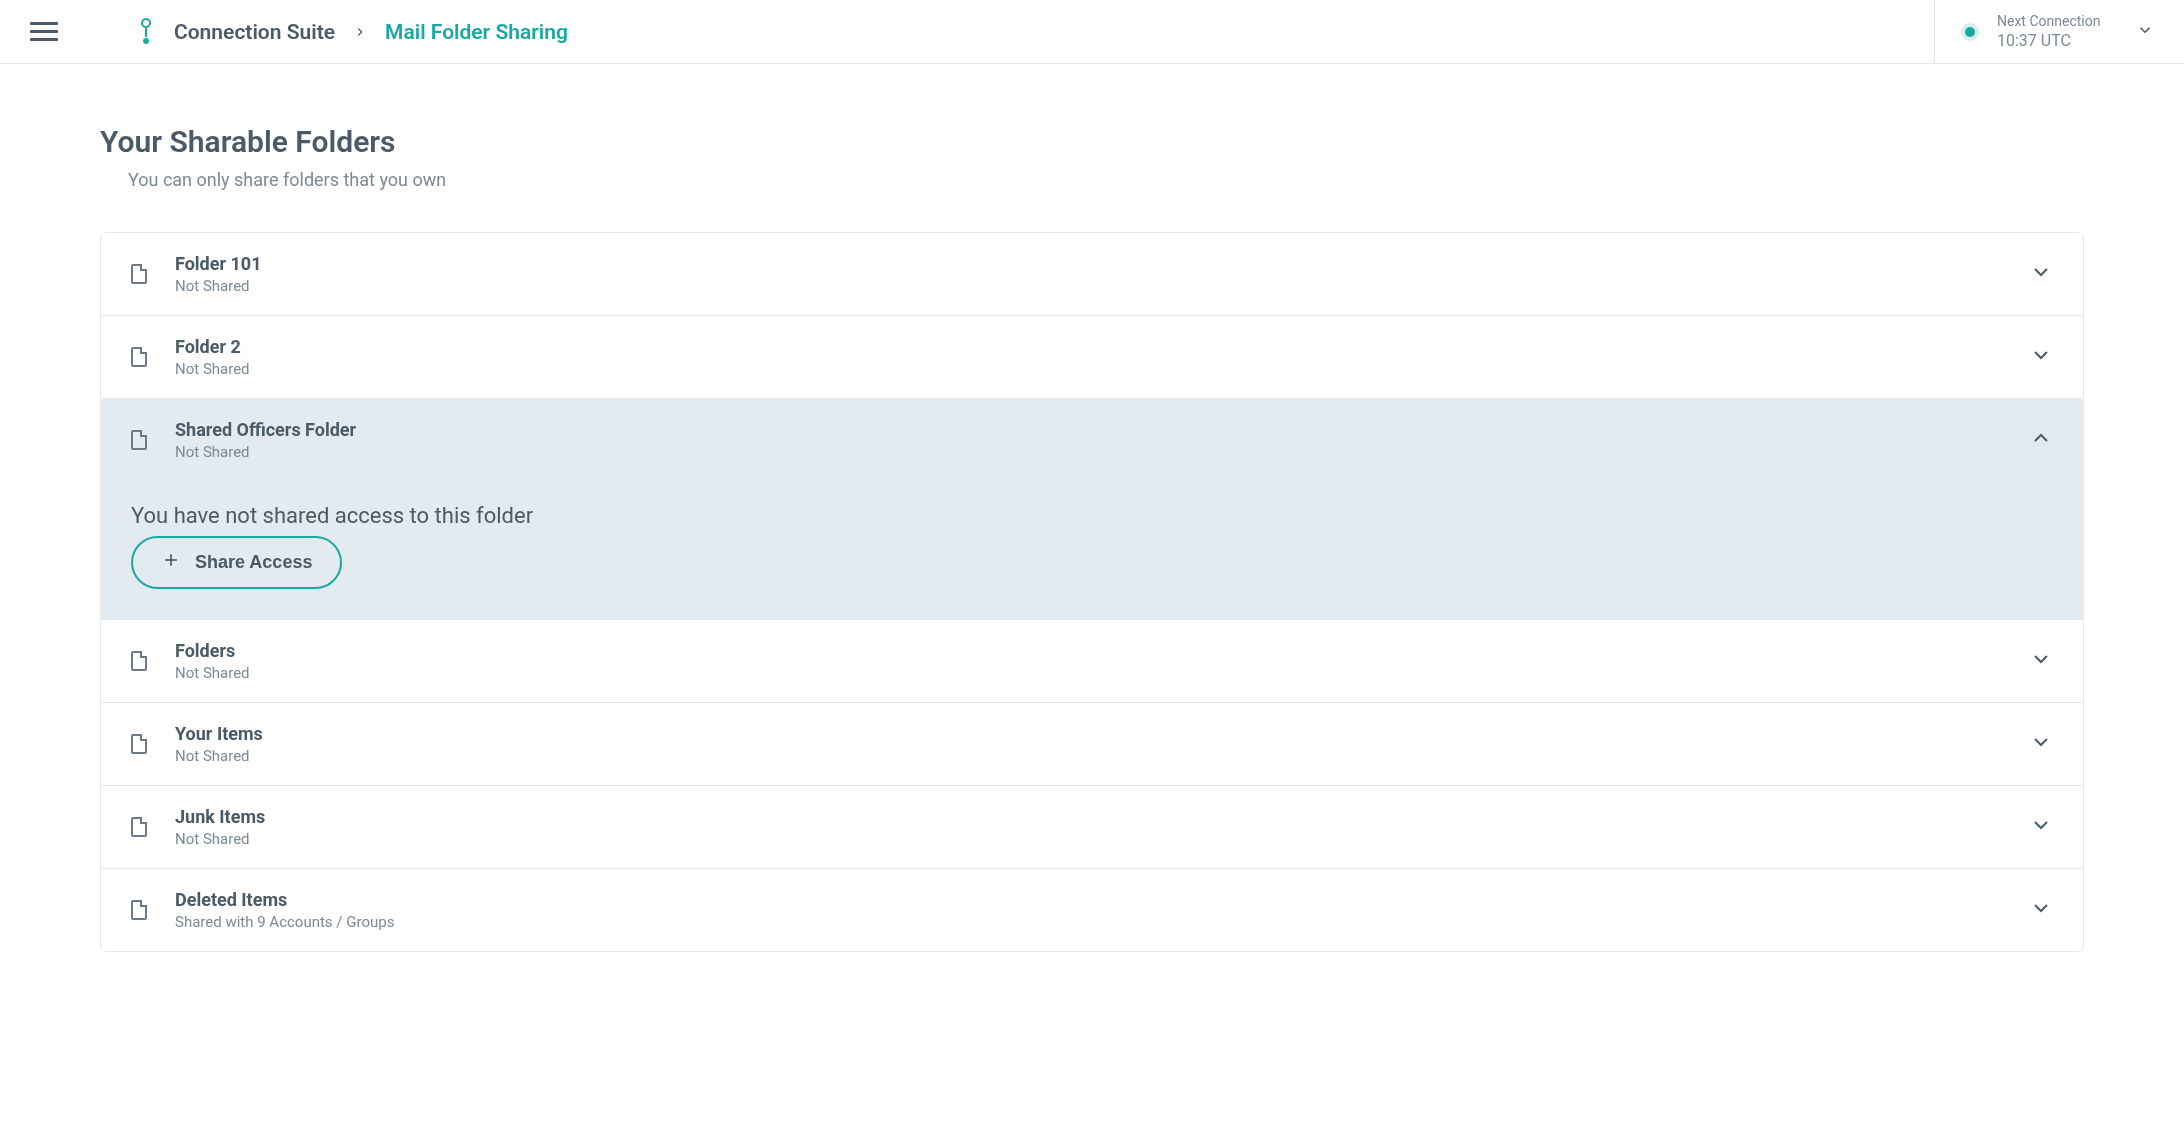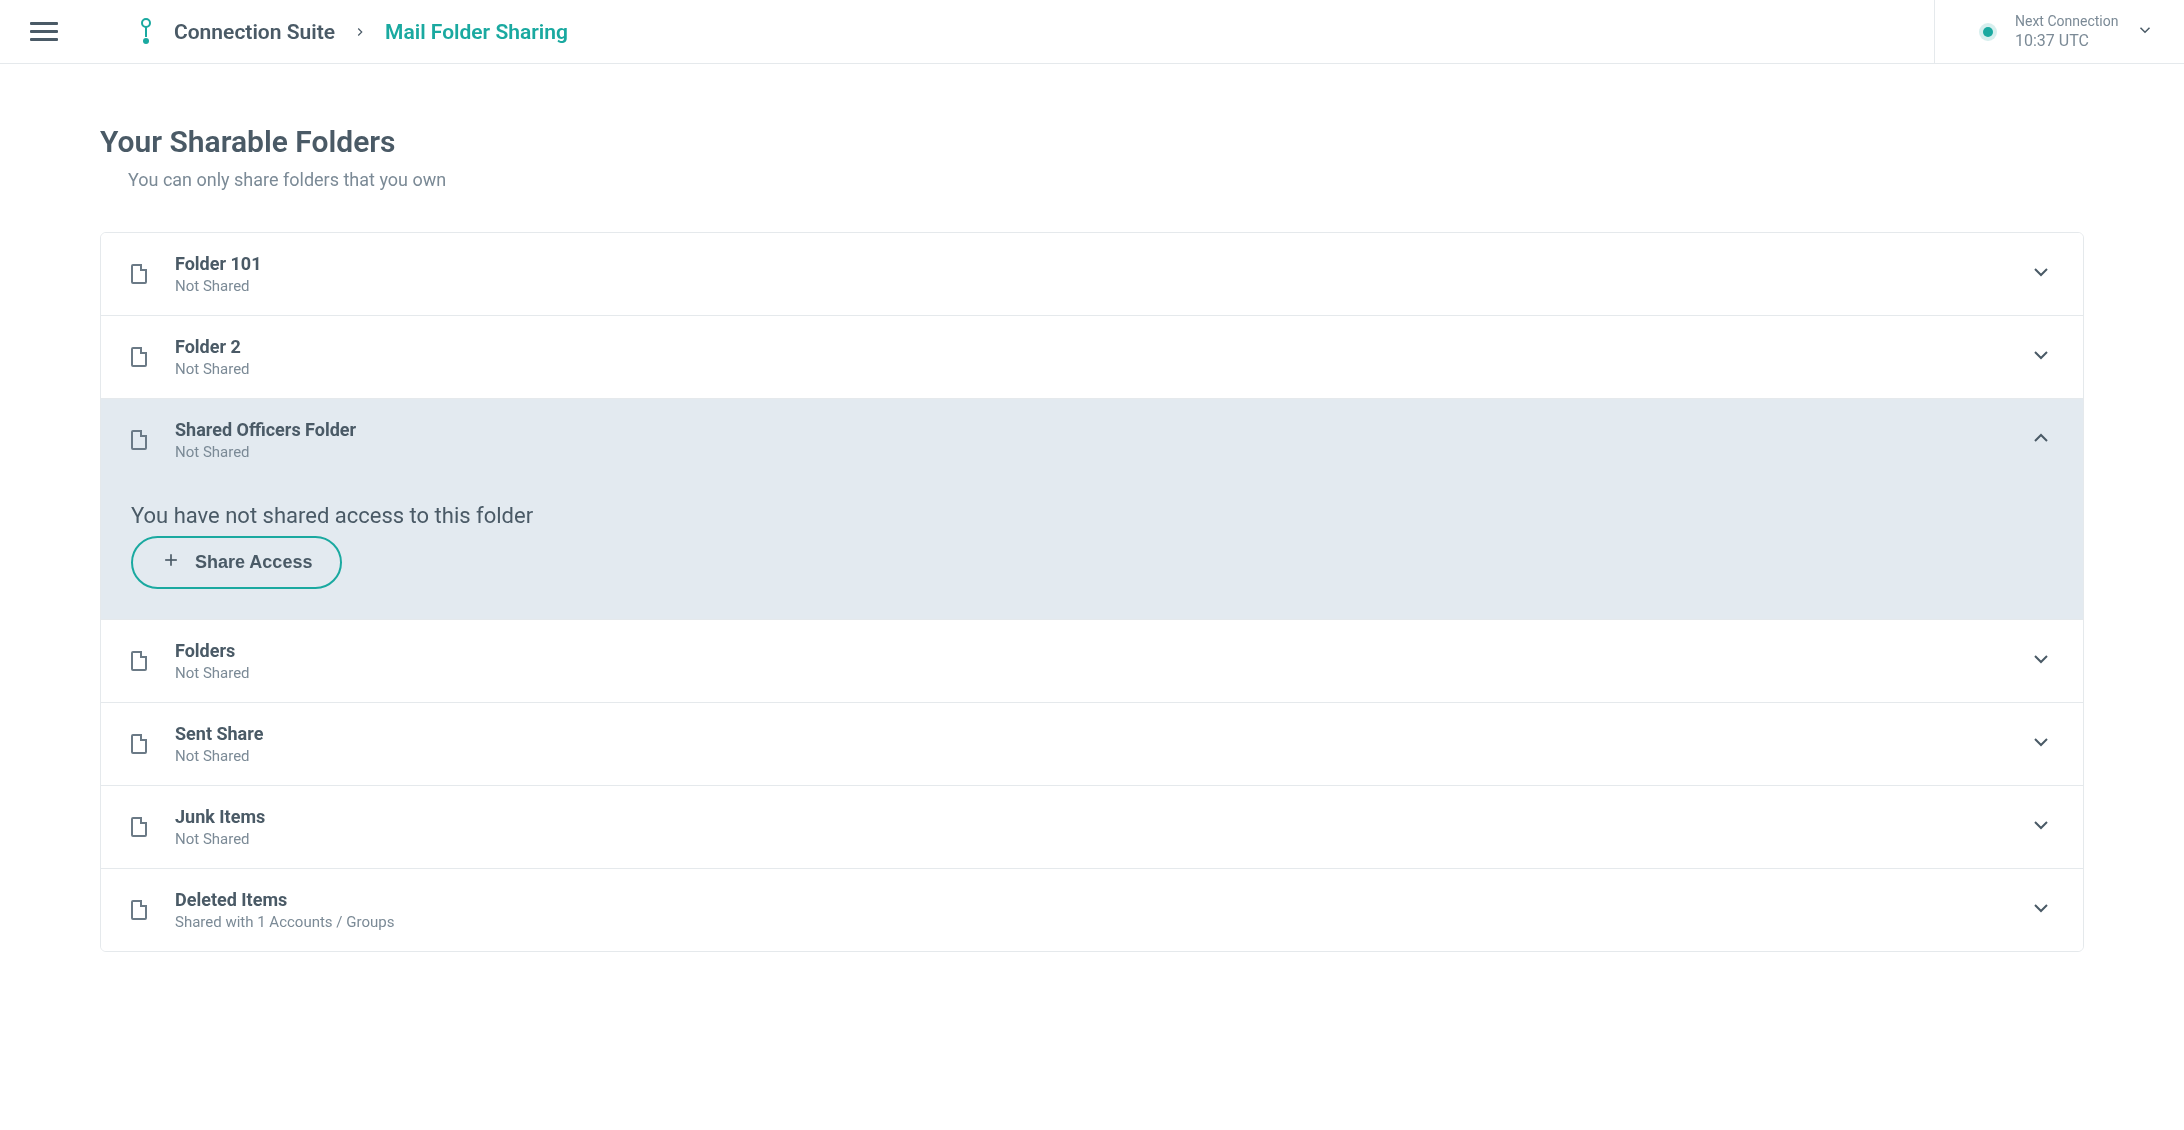--- a/index.html
+++ b/index.html
@@ -44,21 +44,21 @@
   .breadcrumb .app-icon svg { display:block; }
   .breadcrumb .crumb-root { color: #4a5a66; }
   .breadcrumb .crumb-sep { color: #4a5a66; font-weight: 400; }
   .breadcrumb .crumb-current { color: #1aa9a0; }
   .header-spacer { flex: 1; }
   .connection-widget {
     display: flex;
     align-items: center;
     border-left: 1px solid #e5e9ec;
     height: 100%;
-    padding-left: 48px;
+    padding-left: 30px;
     min-width: 230px;
     cursor: pointer;
   }
   .conn-dot {
     width: 10px;
     height: 10px;
     border-radius: 50%;
     background: #1aa9a0;
     box-shadow: 0 0 0 4px rgba(26,169,160,0.18);
     margin-right: 22px;
@@ -275,21 +275,21 @@
       <span class="row-chevron">
         <svg class="chevron-svg" viewBox="0 0 24 24">
             <polyline points="6 9 12 15 18 9"></polyline>
           </svg>
       </span>
     </div>
 
     <div class="folder-row">
       <span class="folder-icon"></span>
       <div class="folder-info">
-        <span class="folder-name">Sent Share</span>
+        <span class="folder-name">Your Items</span>
         <span class="folder-status">Not Shared</span>
       </div>
       <span class="row-chevron">
         <svg class="chevron-svg" viewBox="0 0 24 24">
             <polyline points="6 9 12 15 18 9"></polyline>
           </svg>
       </span>
     </div>
 
     <div class="folder-row">
@@ -302,21 +302,21 @@
         <svg class="chevron-svg" viewBox="0 0 24 24">
             <polyline points="6 9 12 15 18 9"></polyline>
           </svg>
       </span>
     </div>
 
     <div class="folder-row">
       <span class="folder-icon"></span>
       <div class="folder-info">
         <span class="folder-name">Deleted Items</span>
-        <span class="folder-status">Shared with 1 Accounts / Groups</span>
+        <span class="folder-status">Shared with 9 Accounts / Groups</span>
       </div>
       <span class="row-chevron">
         <svg class="chevron-svg" viewBox="0 0 24 24">
             <polyline points="6 9 12 15 18 9"></polyline>
           </svg>
       </span>
     </div>
 
   </div>
 </div>

